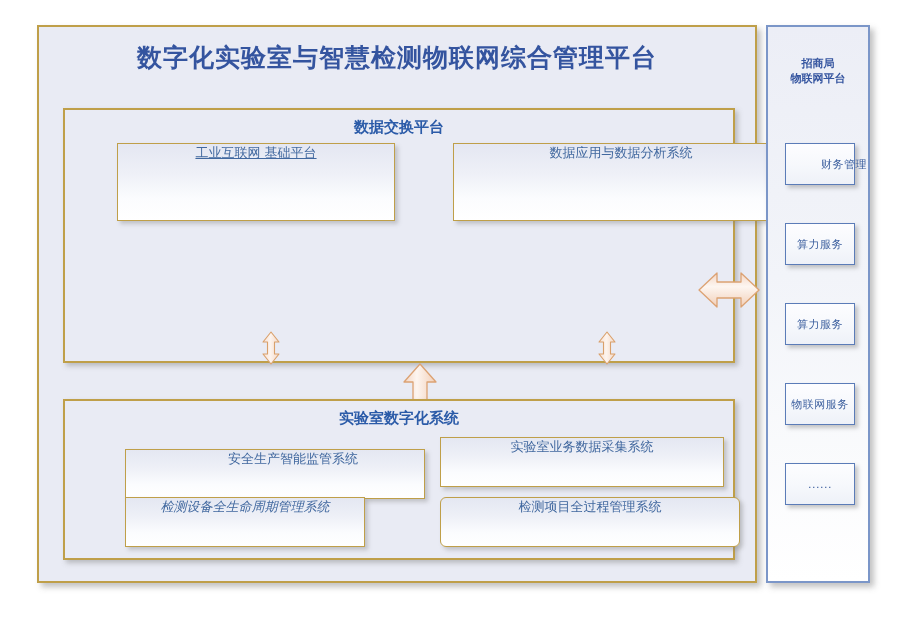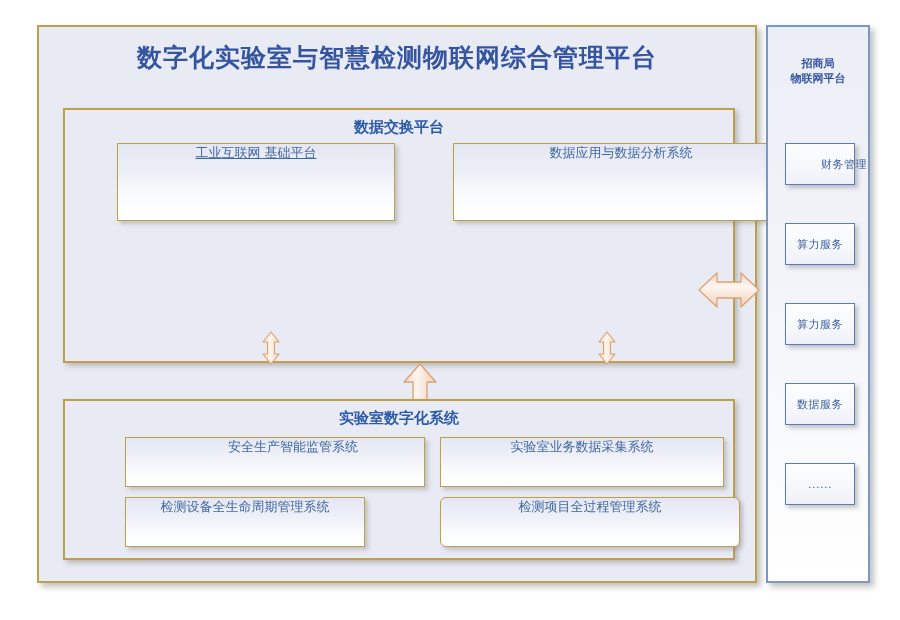--- a/index.html
+++ b/index.html
@@ -88,23 +88,23 @@
 
   .box-label.underlined { text-decoration: underline; }
 
   
   .box-industrial { left: 52px;  top: 33px;  width: 278px; height: 78px; }
   .box-dataapp    { left: 388px; top: 33px;  width: 336px; height: 78px; }
   
   .box-exchange   { left: 52px;  top: 149px; width: 614px; height: 71px; }
 
   
-  .box-safety     { left: 60px;  top: 36px;  width: 300px; height: 50px; padding-left: 36px; }
+  .box-safety     { left: 60px;  top: 48px;  width: 300px; height: 50px; padding-left: 36px; }
   .box-collect    { left: 375px; top: 36px;  width: 284px; height: 50px; }
-  .box-lifecycle  { left: 60px;  top: 96px;  width: 240px; height: 50px; }
+  .box-lifecycle  { left: 60px;  top: 96px;  width: 240px; height: 50px; font-style: italic; }
   .box-project    { left: 375px; top: 96px;  width: 300px; height: 50px; border-radius: 6px; }
 
   .box-lab { border: 1px solid #bf9f49; }
 
   
   .arrow {
     position: absolute;
     pointer-events: none;
   }
   .arrow svg { display: block; overflow: visible; }
@@ -275,21 +275,21 @@
 
     <div class="sidebar-btn sb-1">
       <span class="sidebar-btn-label">算力服务</span>
     </div>
 
     <div class="sidebar-btn sb-2">
       <span class="sidebar-btn-label">算力服务</span>
     </div>
 
     <div class="sidebar-btn sb-3">
-      <span class="sidebar-btn-label">数据服务</span>
+      <span class="sidebar-btn-label">物联网服务</span>
     </div>
 
     <div class="sidebar-btn sb-4">
       <span class="sidebar-btn-label">......</span>
     </div>
   </div>
 
 </div>
 
 </body></html>

